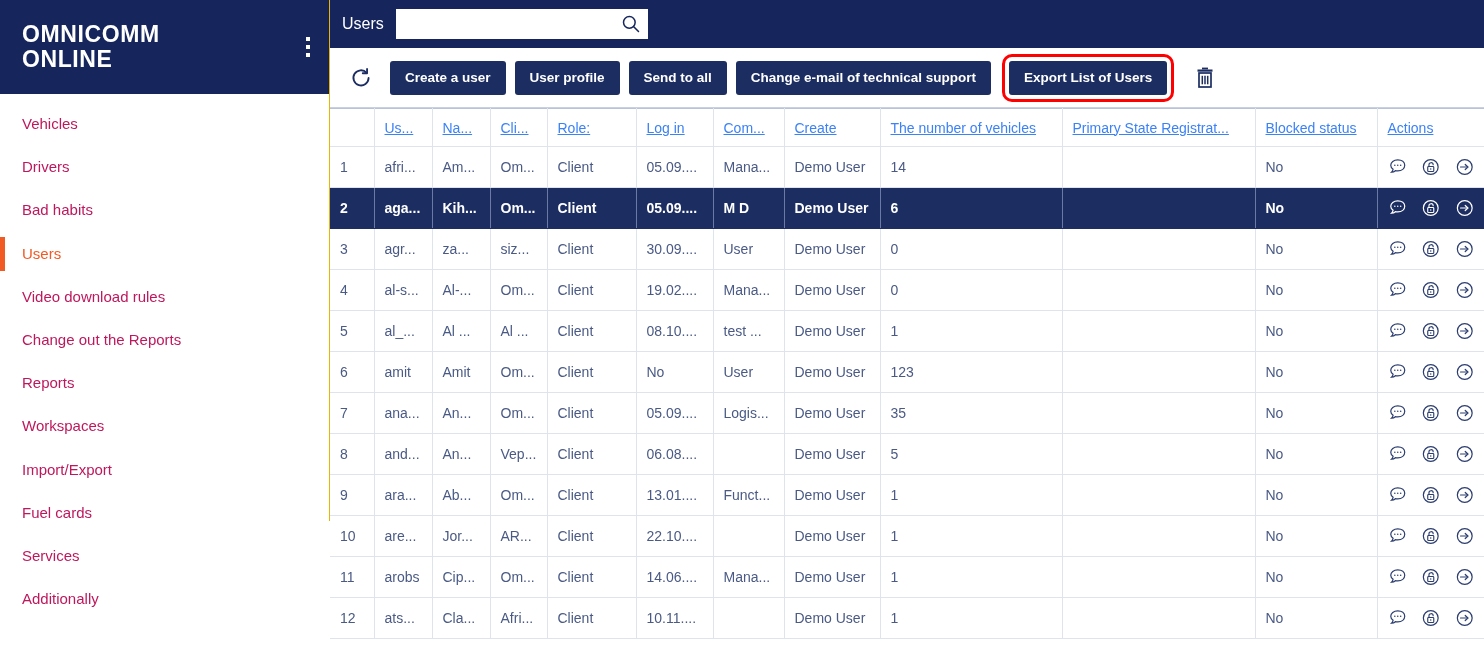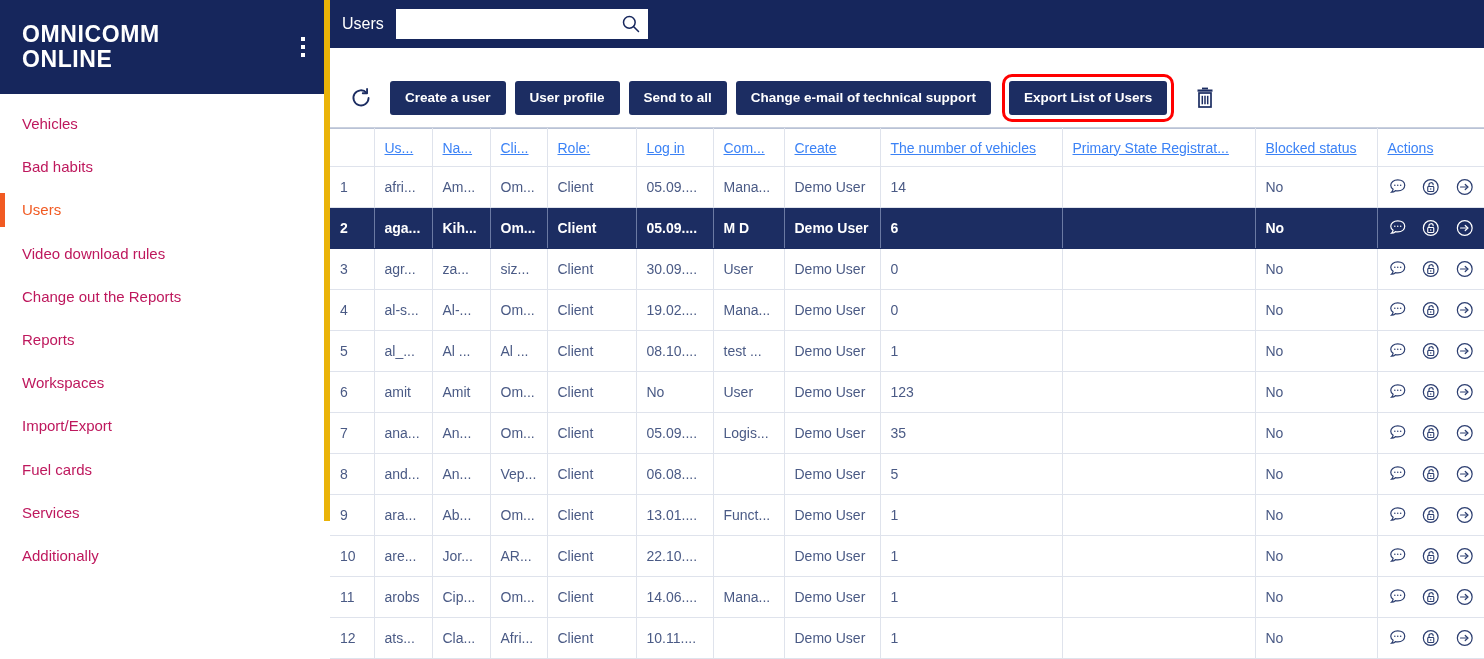--- a/index.html
+++ b/index.html
@@ -10,21 +10,21 @@
     overflow: hidden;
   }
   #app { display: flex; width: 1484px; height: 659px; }
 
   
   #sidebar {
     width: 330px; height: 521px;
     background: #ffffff;
     flex: 0 0 330px;
     position: relative;
-    border-right: 6px solid #eab308;
+    border-right: 1px solid #eab308;
   }
   .brand {
     height: 94px; background: #16265c;
     display: flex; align-items: center;
     padding: 0 0 0 22px; position: relative;
   }
   .brand-title {
     color: #ffffff; font-weight: bold; font-size: 23px;
     line-height: 25px; letter-spacing: 0.6px;
   }
@@ -70,21 +70,20 @@
   .search-icon {
     position: absolute; right: 6px; top: 50%;
     transform: translateY(-50%); width: 20px; height: 20px;
     pointer-events: none;
   }
 
   .toolbar {
     height: 60px; flex: 0 0 60px; display: flex; align-items: center;
     gap: 9px; padding-left: 14px; background: #fff;
     border-bottom: 1px solid #c9d0de;
-    margin-top: 20px;
   }
   .refresh-btn {
     width: 34px; height: 34px; display: flex; align-items: center;
     justify-content: center; cursor: pointer; margin-right: 3px;
   }
   .tbtn {
     height: 34px; background: #1c2d62; color: #ffffff;
     border: 0; border-radius: 3px; padding: 0 15px;
     font-size: 13.5px; font-weight: bold; cursor: pointer;
     font-family: "Liberation Sans", sans-serif; white-space: nowrap;
@@ -149,20 +148,23 @@
       </div>
       <div class="kebab">
         <i></i>
           <i></i>
           <i></i>
       </div>
     </div>
     <nav class="nav" id="nav-list">
         <div class="nav-item">
           <span>Vehicles</span>
+        </div>
+        <div class="nav-item">
+          <span>Drivers</span>
         </div>
         <div class="nav-item">
           <span>Bad habits</span>
         </div>
         <div class="nav-item active">
           <span>Users</span>
         </div>
         <div class="nav-item">
           <span>Video download rules</span>
         </div>

